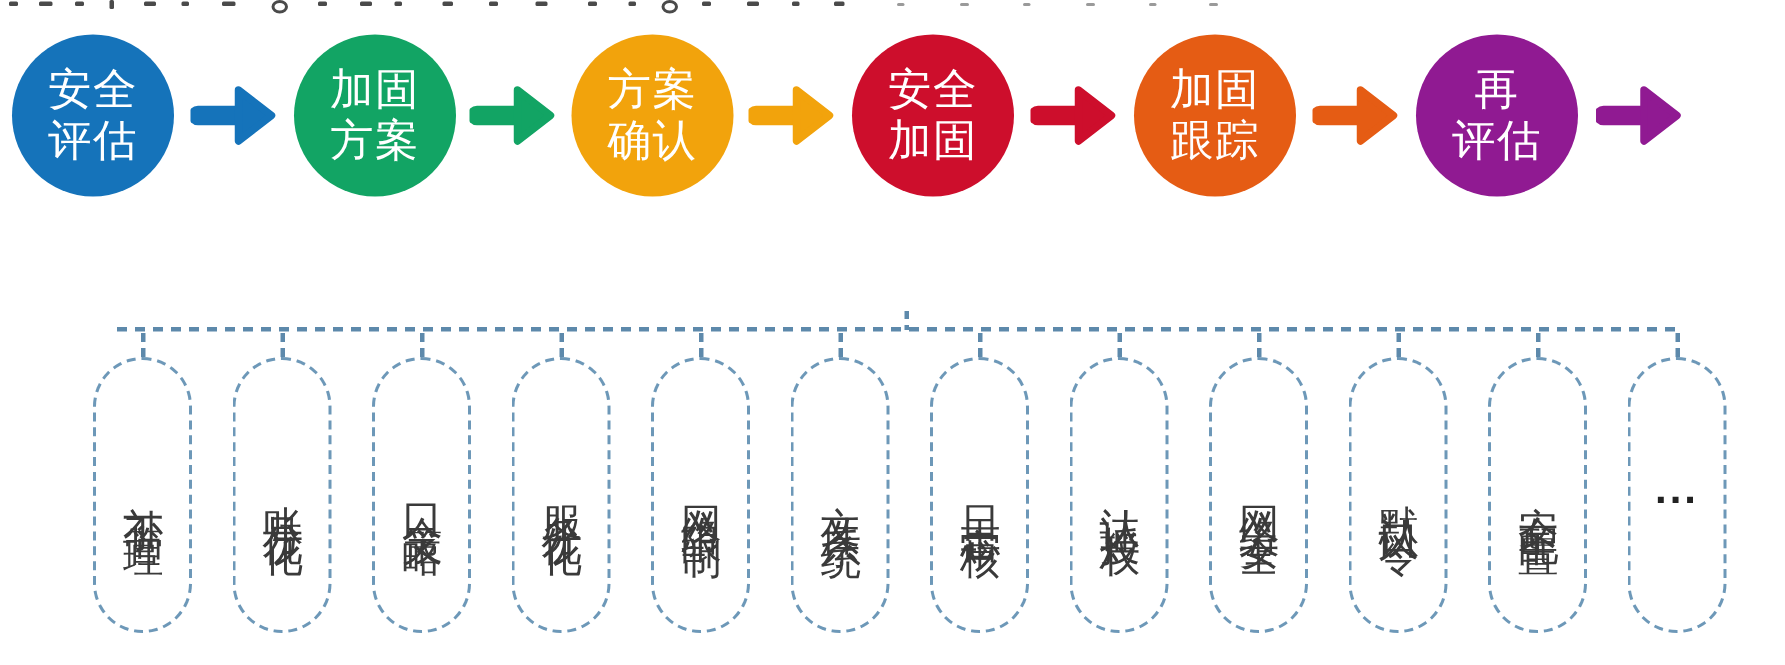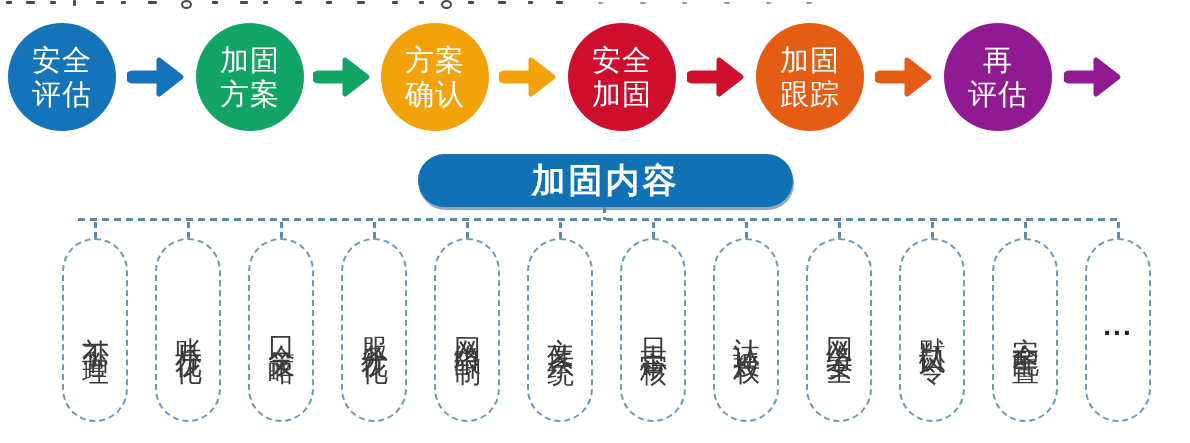--- a/index.html
+++ b/index.html
@@ -150,23 +150,20 @@
     <span>再</span>
     <span>评估</span>
   </div>
   <div class="flow-arrow" style="left: 1064px; color: rgb(144, 26, 146);">
     <svg viewBox="0 0 58 46" width="58" height="46">
         <line x1="5" y1="23" x2="33" y2="23" stroke="currentColor" stroke-width="13" stroke-linecap="round"></line>
         <path d="M32 6 L54 23 L32 40 Z" fill="currentColor" stroke="currentColor" stroke-width="5" stroke-linejoin="round"></path>
       </svg>
   </div>
 
-  <div class="banner" style="background-color: rgb(17, 113, 181);">
-    <span>加固内容</span>
-  </div>
 
   <div class="v-dash" style="left:603px;top:207px;height:13px;"></div>
   <div class="h-dash" style="left:78px;top:218px;width:1041px;"></div>
   <div class="v-dash" style="left:94px;top:222px;height:16px;"></div>
   <div class="v-dash" style="left:187px;top:222px;height:16px;"></div>
   <div class="v-dash" style="left:280px;top:222px;height:16px;"></div>
   <div class="v-dash" style="left:373px;top:222px;height:16px;"></div>
   <div class="v-dash" style="left:466px;top:222px;height:16px;"></div>
   <div class="v-dash" style="left:559px;top:222px;height:16px;"></div>
   <div class="v-dash" style="left:652px;top:222px;height:16px;"></div>

